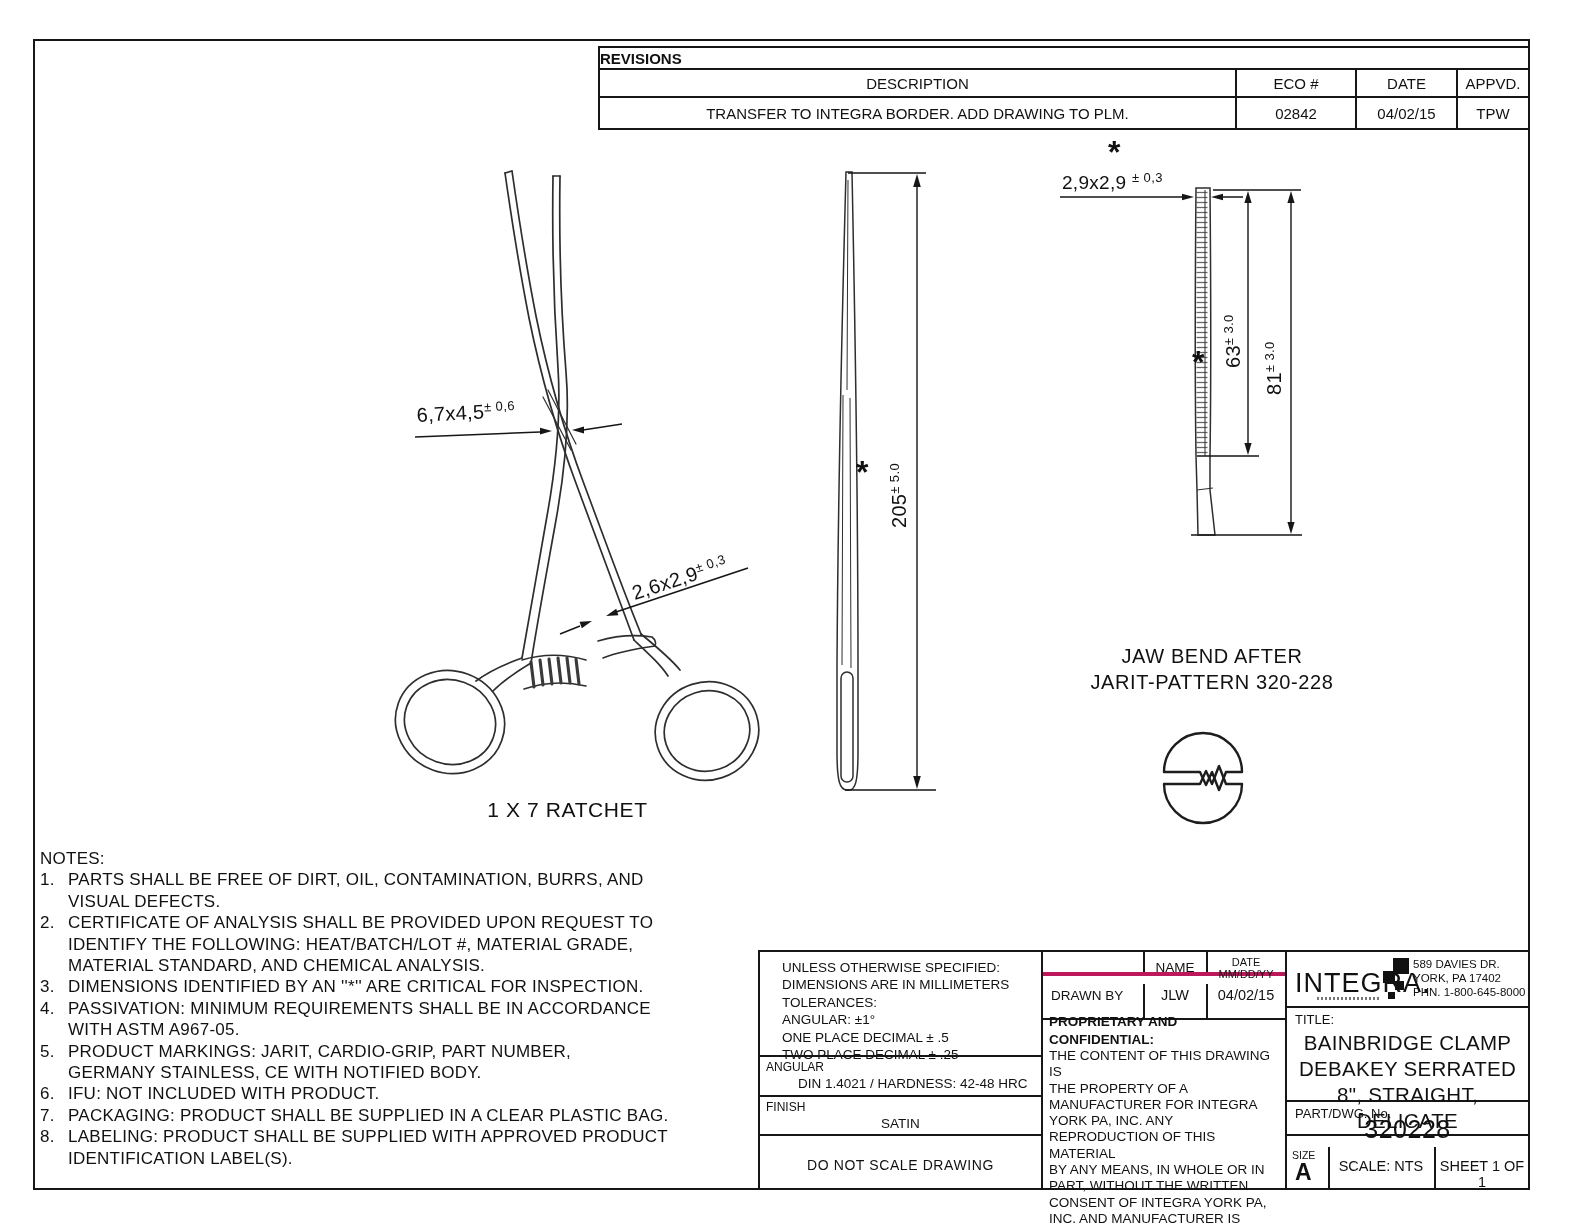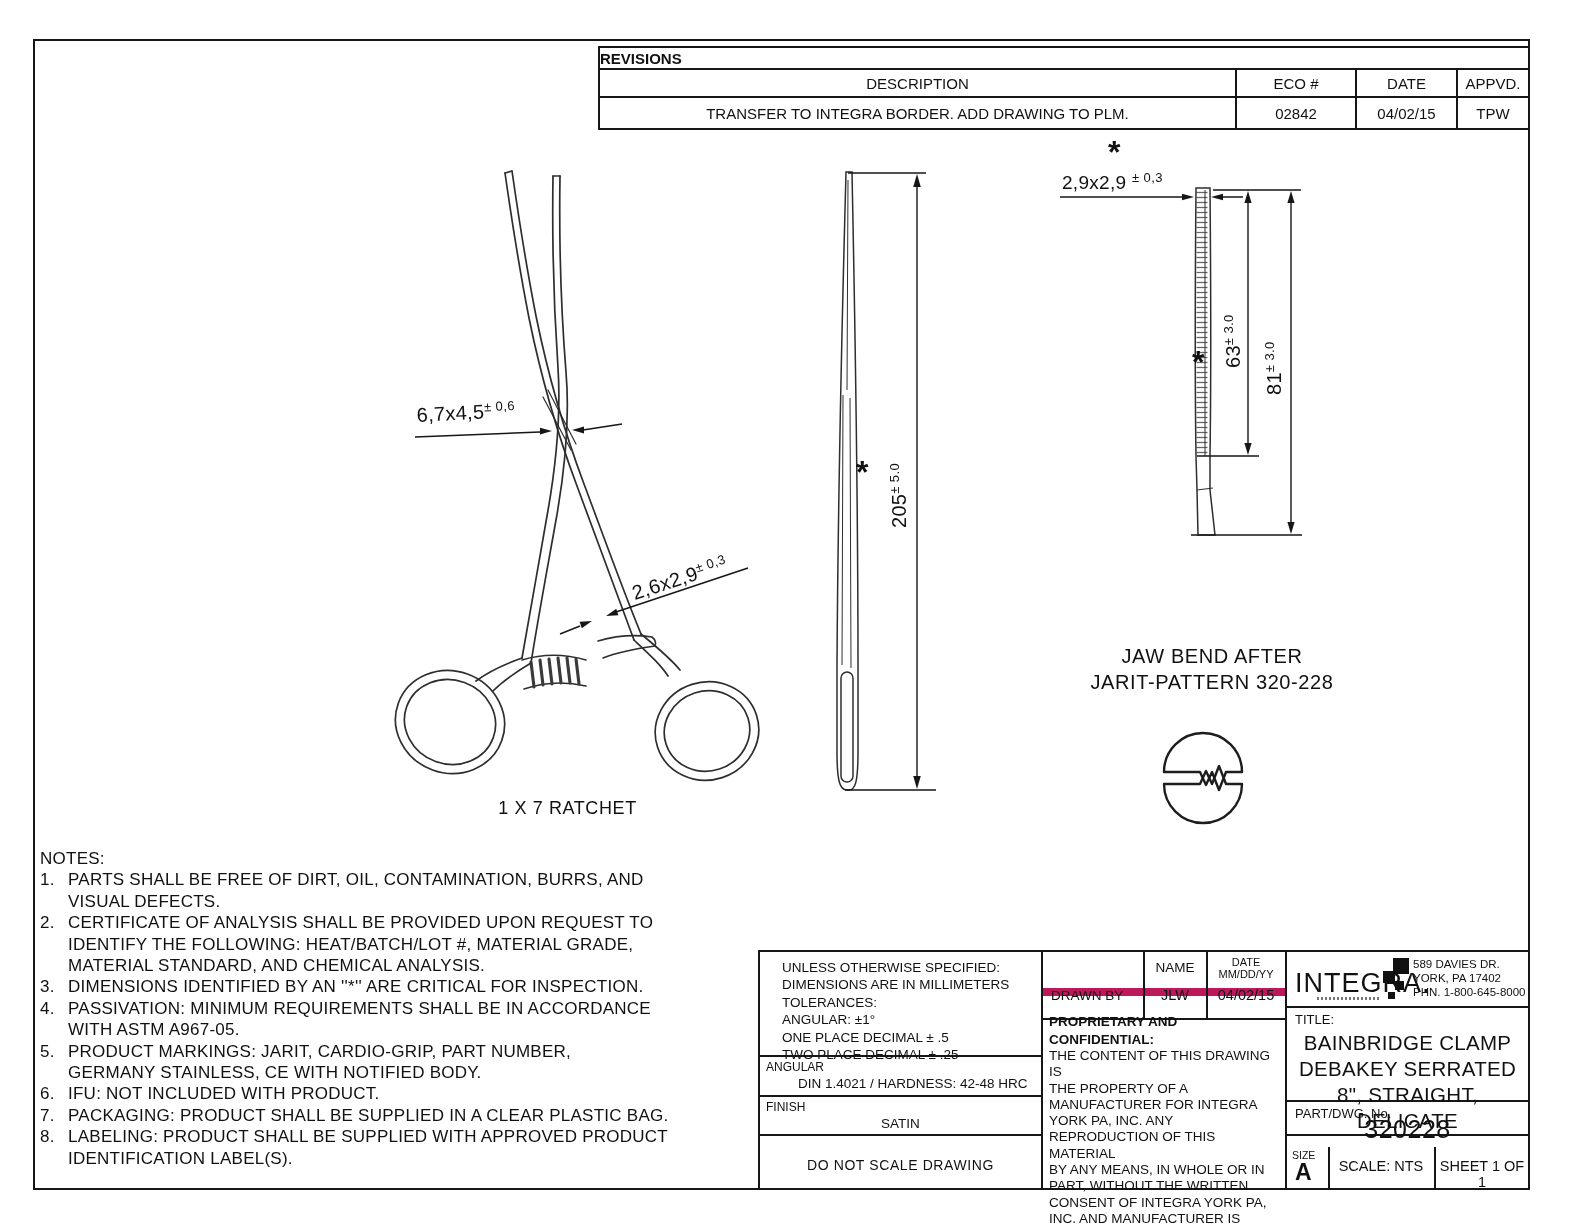--- a/index.html
+++ b/index.html
@@ -20,21 +20,21 @@
   .rev-row > div:last-child{border-right:none;}
   .rev-head{height:28px;border-bottom:2px solid #161616;}
   .rev-data{height:30px;}
   .c-desc{width:637px;}.c-eco{width:120px;}.c-date{width:101px;}.c-appvd{flex:1;}
 
   
   .dimtext{white-space:nowrap;font-size:20px;color:#111;letter-spacing:0.3px;}
   .tol{font-size:13px;vertical-align:7px;letter-spacing:0.4px;}
   .rot{transform:rotate(-90deg);transform-origin:0 0;}
   .star{font-weight:bold;font-size:32px;line-height:20px;}
-  .caption{font-size:18px;letter-spacing:0.6px;white-space:nowrap;}
+  .caption{font-size:21px;letter-spacing:0.6px;white-space:nowrap;}
 
   
   .notes{left:40px;top:848px;width:660px;font-size:17px;line-height:21.4px;letter-spacing:0.25px;}
   .note-row{display:flex;}
   .note-num{width:28px;flex:none;}
   .note-text{white-space:pre-line;}
 
   
   .tb{border:2px solid #161616;background:#fff;}
   .tb-small{font-size:12px;}
@@ -218,21 +218,21 @@
     <div class="abs tb-small" style="left:6px;top:108px;">ANGULAR</div>
     <div class="abs" style="left:38px;top:124px;font-size:13.5px;">DIN 1.4021 / HARDNESS: 42-48 HRC</div>
     <div class="divline" style="top:143px;"></div>
     <div class="abs tb-small" style="left:6px;top:148px;">FINISH</div>
     <div class="abs center" style="left:0;top:164px;width:100%;font-size:13.5px;">SATIN</div>
     <div class="divline" style="top:182px;"></div>
     <div class="abs center" style="left:0;top:205px;width:100%;font-size:14px;letter-spacing:0.6px;">DO NOT SCALE DRAWING</div>
   </div>
 
   <div class="abs tb" style="left:1041px;top:950px;width:246px;height:240px;">
-    <div class="abs" style="left:0;top:0;width:100%;height:44px;border-bottom:8px solid #be185d;">
+    <div class="abs" style="left:0;top:0;width:100%;height:24px;border-bottom:4px solid #be185d;">
       <div class="vline" style="left:100px;"></div>
       <div class="vline" style="left:163px;"></div>
       <div class="abs center" style="left:102px;top:8px;width:60px;font-size:13.5px;">NAME</div>
       <div class="abs center" style="left:165px;top:4px;width:76px;font-size:11px;line-height:12px;white-space:pre-line;">DATE
 MM/DD/YY</div>
     </div>
     <div class="abs" style="left:0;top:32px;width:100%;height:36px;border-bottom:2px solid #161616;">
       <div class="vline" style="left:100px;"></div>
       <div class="vline" style="left:163px;"></div>
       <div class="abs" style="left:8px;top:4px;font-size:13.5px;">DRAWN BY</div>

